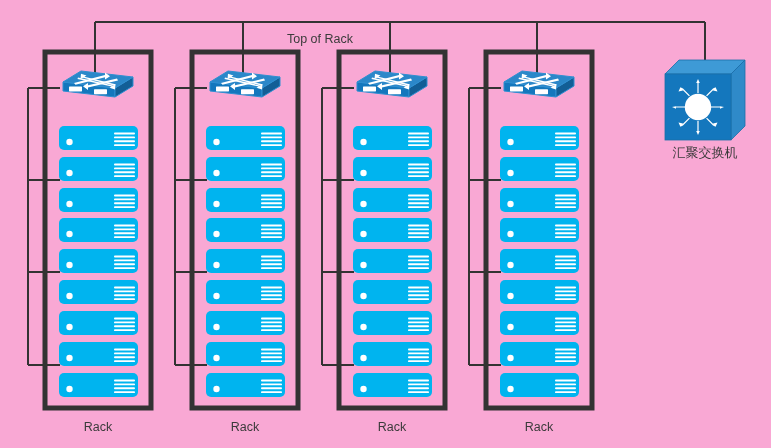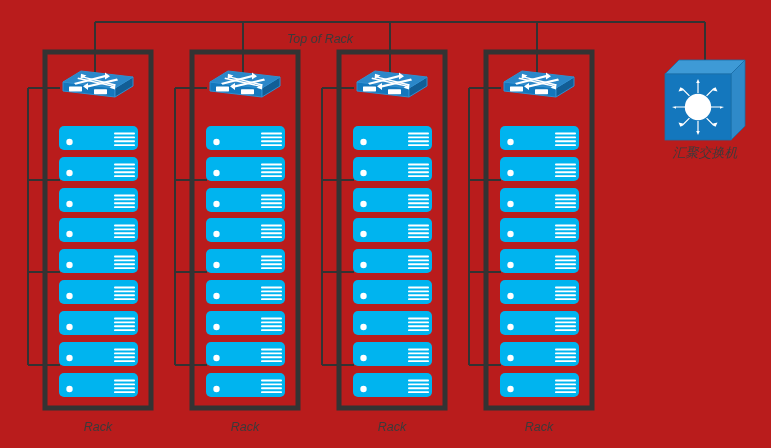--- a/index.html
+++ b/index.html
@@ -8,23 +8,22 @@
     padding: 0;
     background: #ffffff;
   }
   body {
     font-family: "Liberation Sans", sans-serif;
   }
   #canvas {
     position: relative;
     width: 771px;
     height: 448px;
-    background: #b91c1c;
+    background: #f9a8d4;
     overflow: hidden;
-    font-style: italic;
   }
   #diagram-svg {
     position: absolute;
     left: 0;
     top: 0;
     width: 771px;
     height: 448px;
   }
   .lbl {
     font-family: "Liberation Sans", sans-serif;

